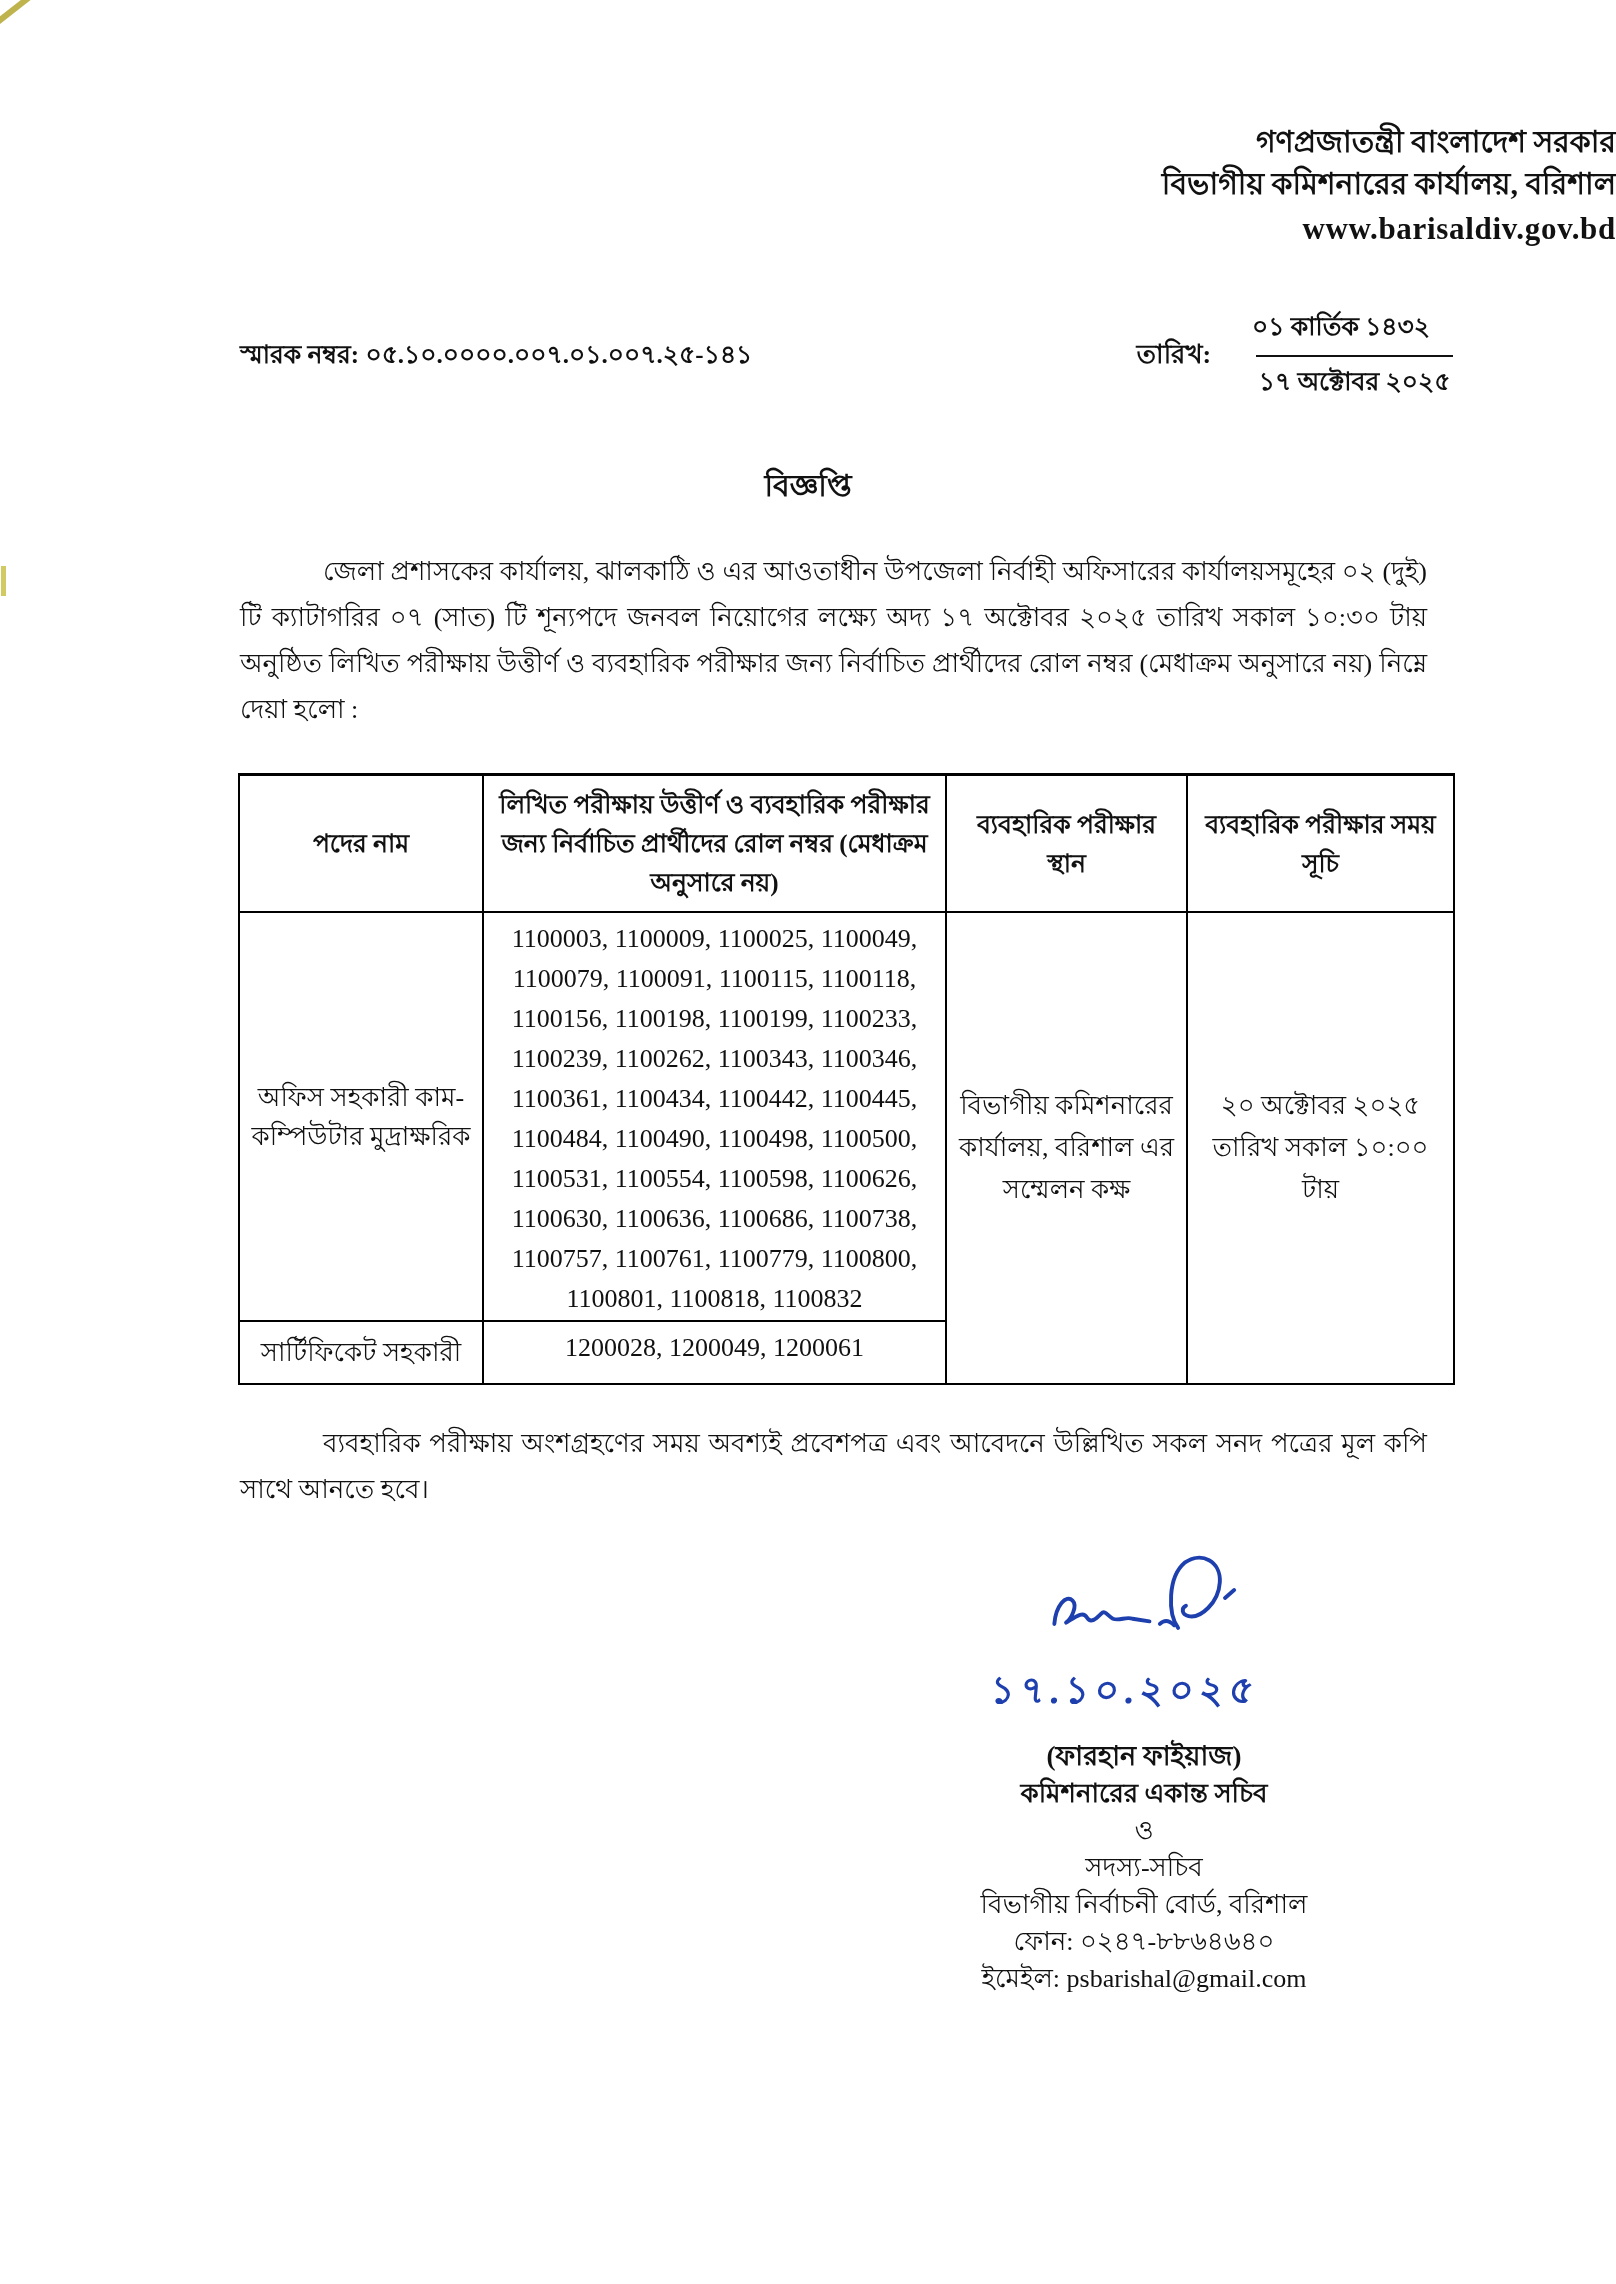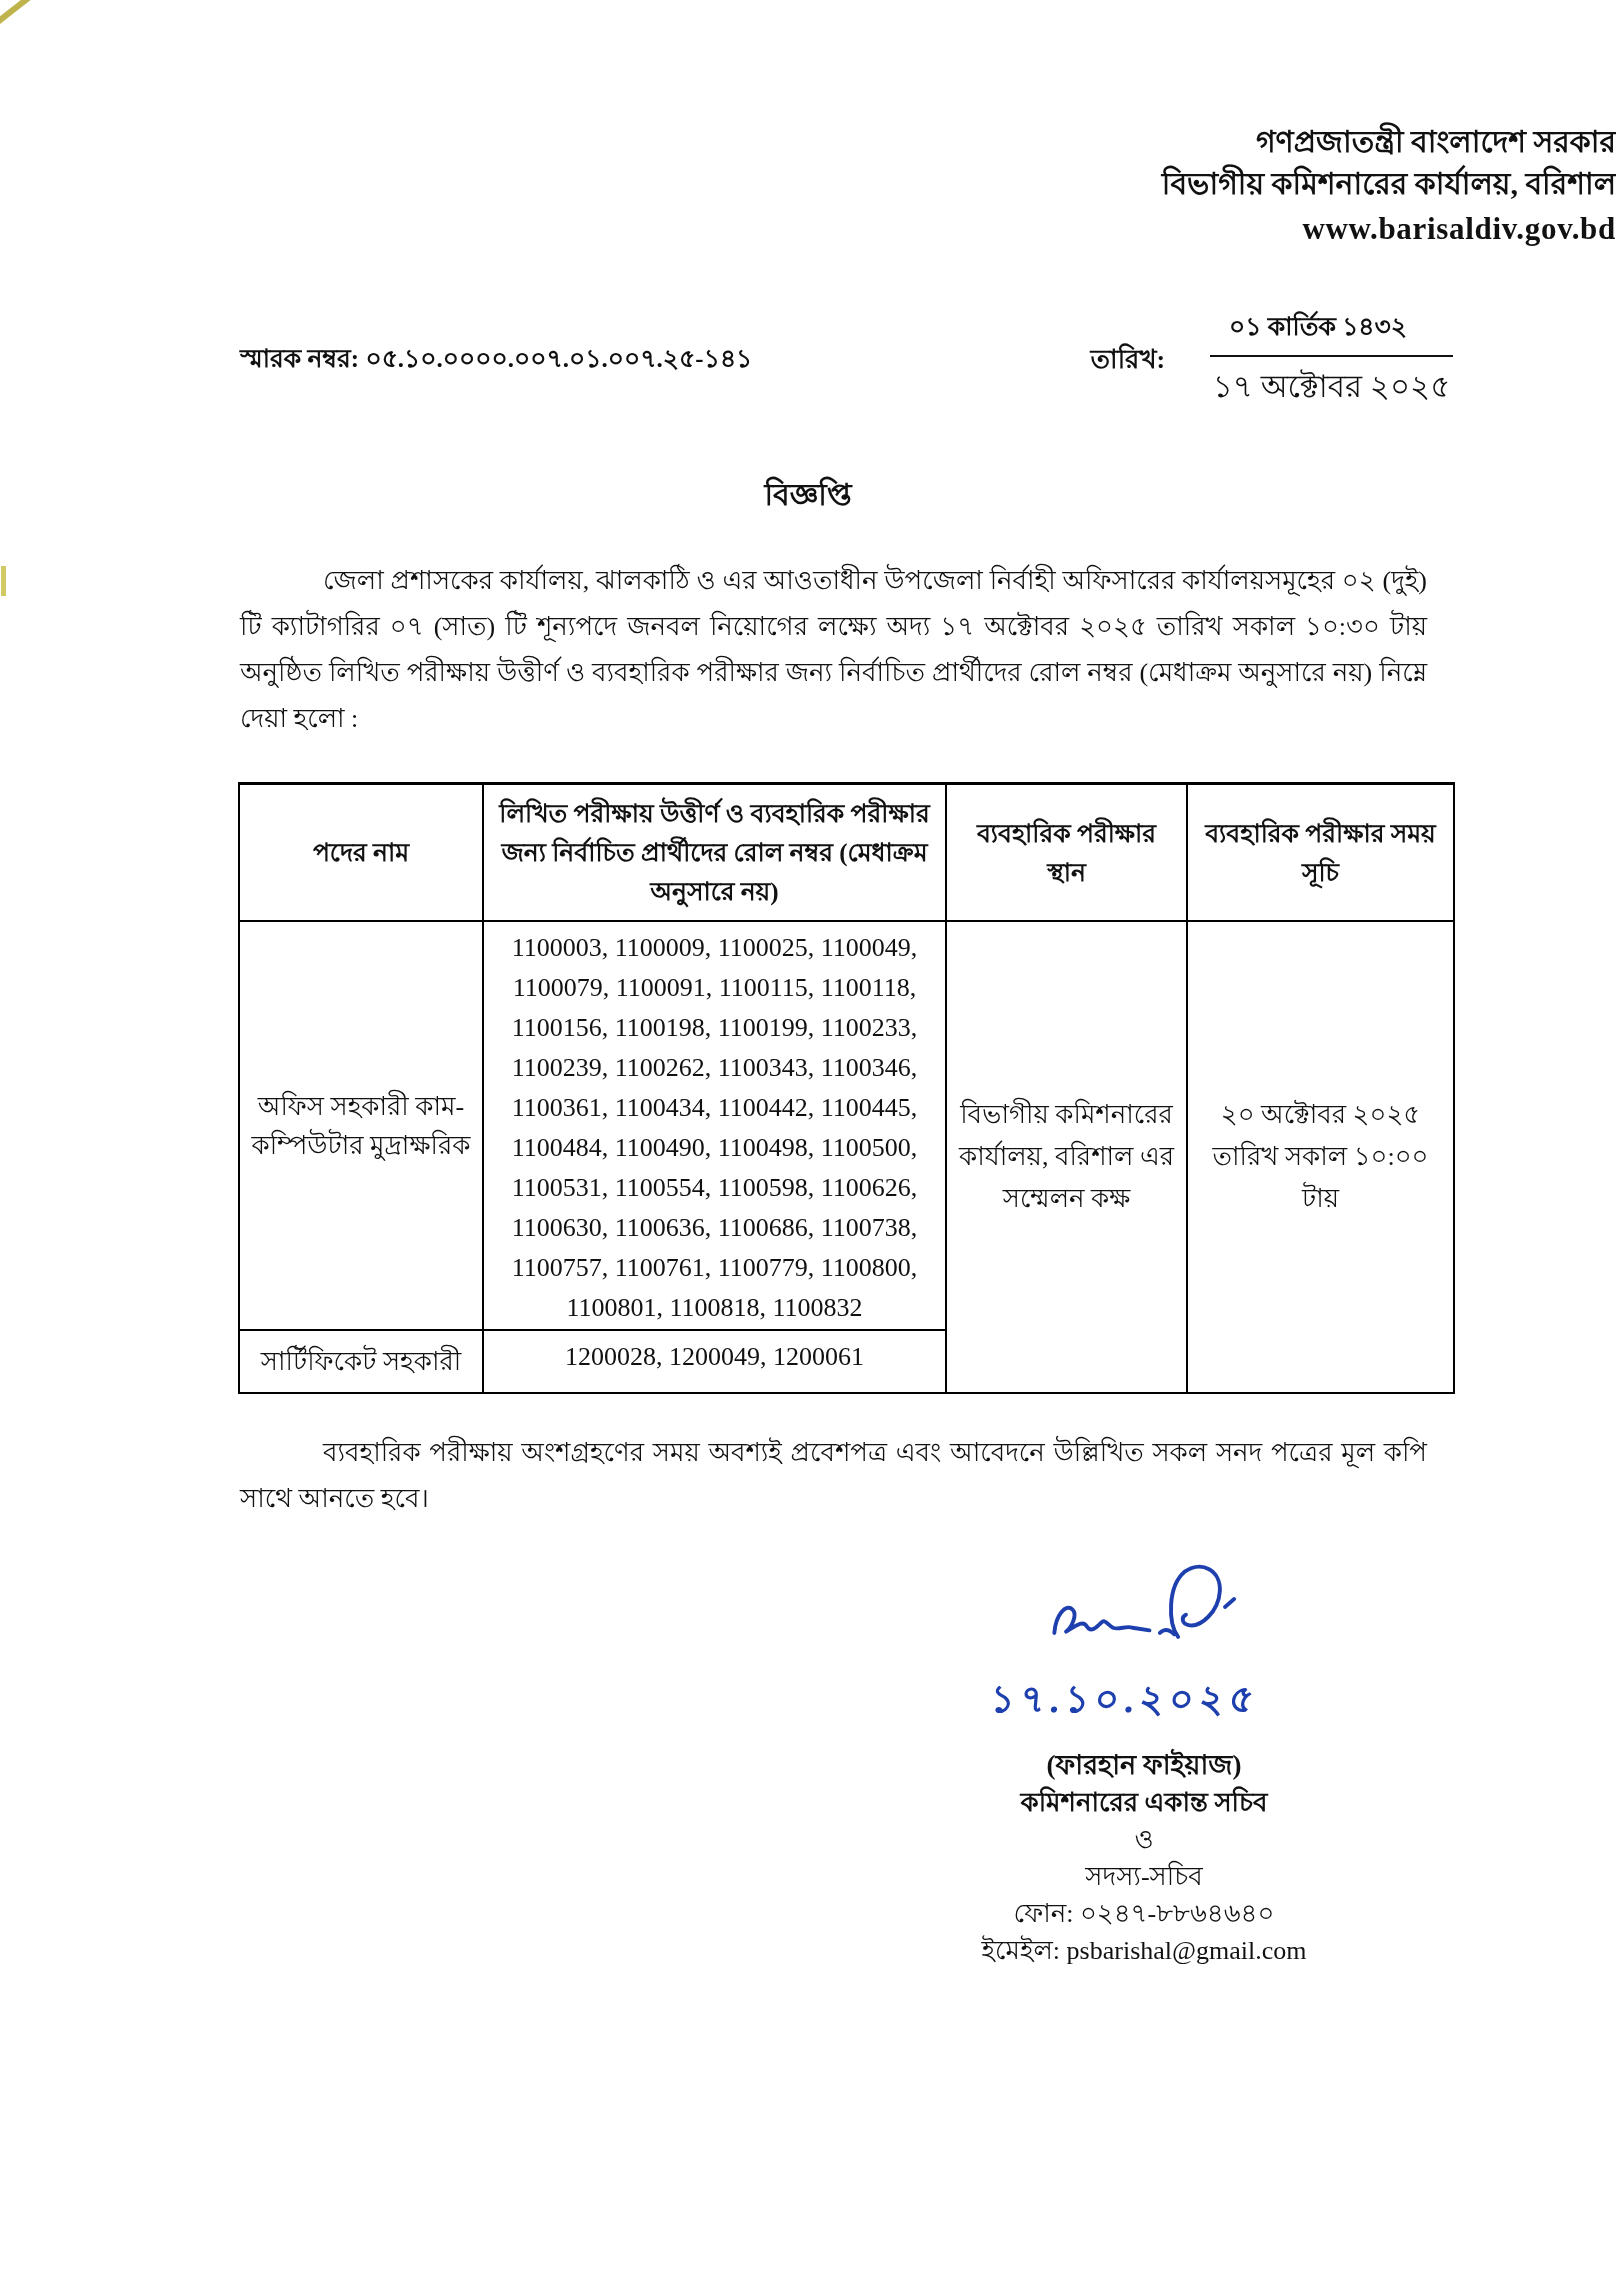--- a/index.html
+++ b/index.html
@@ -17,21 +17,21 @@
   .doc-header{padding-top:121px;text-align:right;}
   .doc-header .bn-line{font-size:30px;font-weight:bold;line-height:42px;}
   .doc-header .website{font-size:31px;font-weight:bold;line-height:47px;letter-spacing:0.7px;}
 
   .memo-row{margin:55px 163px 0 240px;display:flex;justify-content:space-between;align-items:center;}
   .memo-no{font-size:25px;font-weight:bold;}
   .date-block{display:flex;align-items:center;gap:18px;}
   .date-label{font-size:26px;font-weight:bold;}
   .date-frac{display:inline-flex;flex-direction:column;align-items:center;}
   .date-frac .top{font-size:25px;font-weight:bold;padding:0 11.7px 5.2px 11.7px;}
-  .date-frac .bottom{font-size:31px;font-weight:normal;border-top:2.6px solid #111;padding:5.2px 2.6px 0 2.6px;margin-left:27px;}
+  .date-frac .bottom{font-size:25px;font-weight:bold;border-top:2.6px solid #111;padding:5.2px 2.6px 0 2.6px;margin-left:27px;}
 
   .title{margin-top:57px;text-align:center;font-size:30px;font-weight:bold;}
 
   .para{margin:36px 189px 0 240px;font-size:26px;line-height:46px;text-align:justify;}
   .para.indent{text-indent:83px;}
 
   table.roll-table{border-collapse:collapse;margin:40px 0 0 238px;width:1217px;table-layout:fixed;}
   table.roll-table th,table.roll-table td{border:2px solid #000;}
   table.roll-table{border-top:3.9px solid #000;border-left:2.6px solid #000;}
   th{font-size:25px;font-weight:bold;line-height:39px;padding:9px 11.7px;vertical-align:middle;text-align:center;}
@@ -133,18 +133,19 @@
         <path d="M22 112 C 24 84, 40 66, 50 76 C 58 84, 48 104, 40 110 C 56 100, 66 92, 72 102 C 78 112, 86 104, 94 96 C 100 90, 104 100, 112 104 C 122 108, 132 100, 142 104 L 168 108"></path>
         <path d="M184 112 C 192 104, 200 108, 206 114"></path>
         <path d="M284 72 L 298 60"></path>
       </g>
     </svg>
     <div class="sign-date" style="color:#1e3fae">১৭.১০.২০২৫</div>
     <div class="sign-name">(ফারহান ফাইয়াজ)</div>
     <div class="sign-line bold">কমিশনারের একান্ত সচিব</div>
     <div class="sign-line">ও</div>
     <div class="sign-line">সদস্য-সচিব</div>
+    <div class="sign-line">বিভাগীয় নির্বাচনী বোর্ড, বরিশাল</div>
     <div class="sign-line">ফোন: ০২৪৭-৮৮৬৪৬৪০</div>
     <div class="sign-line">ইমেইল: psbarishal@gmail.com</div>
   </div>
 
 </div>
 
 
 </body></html>

